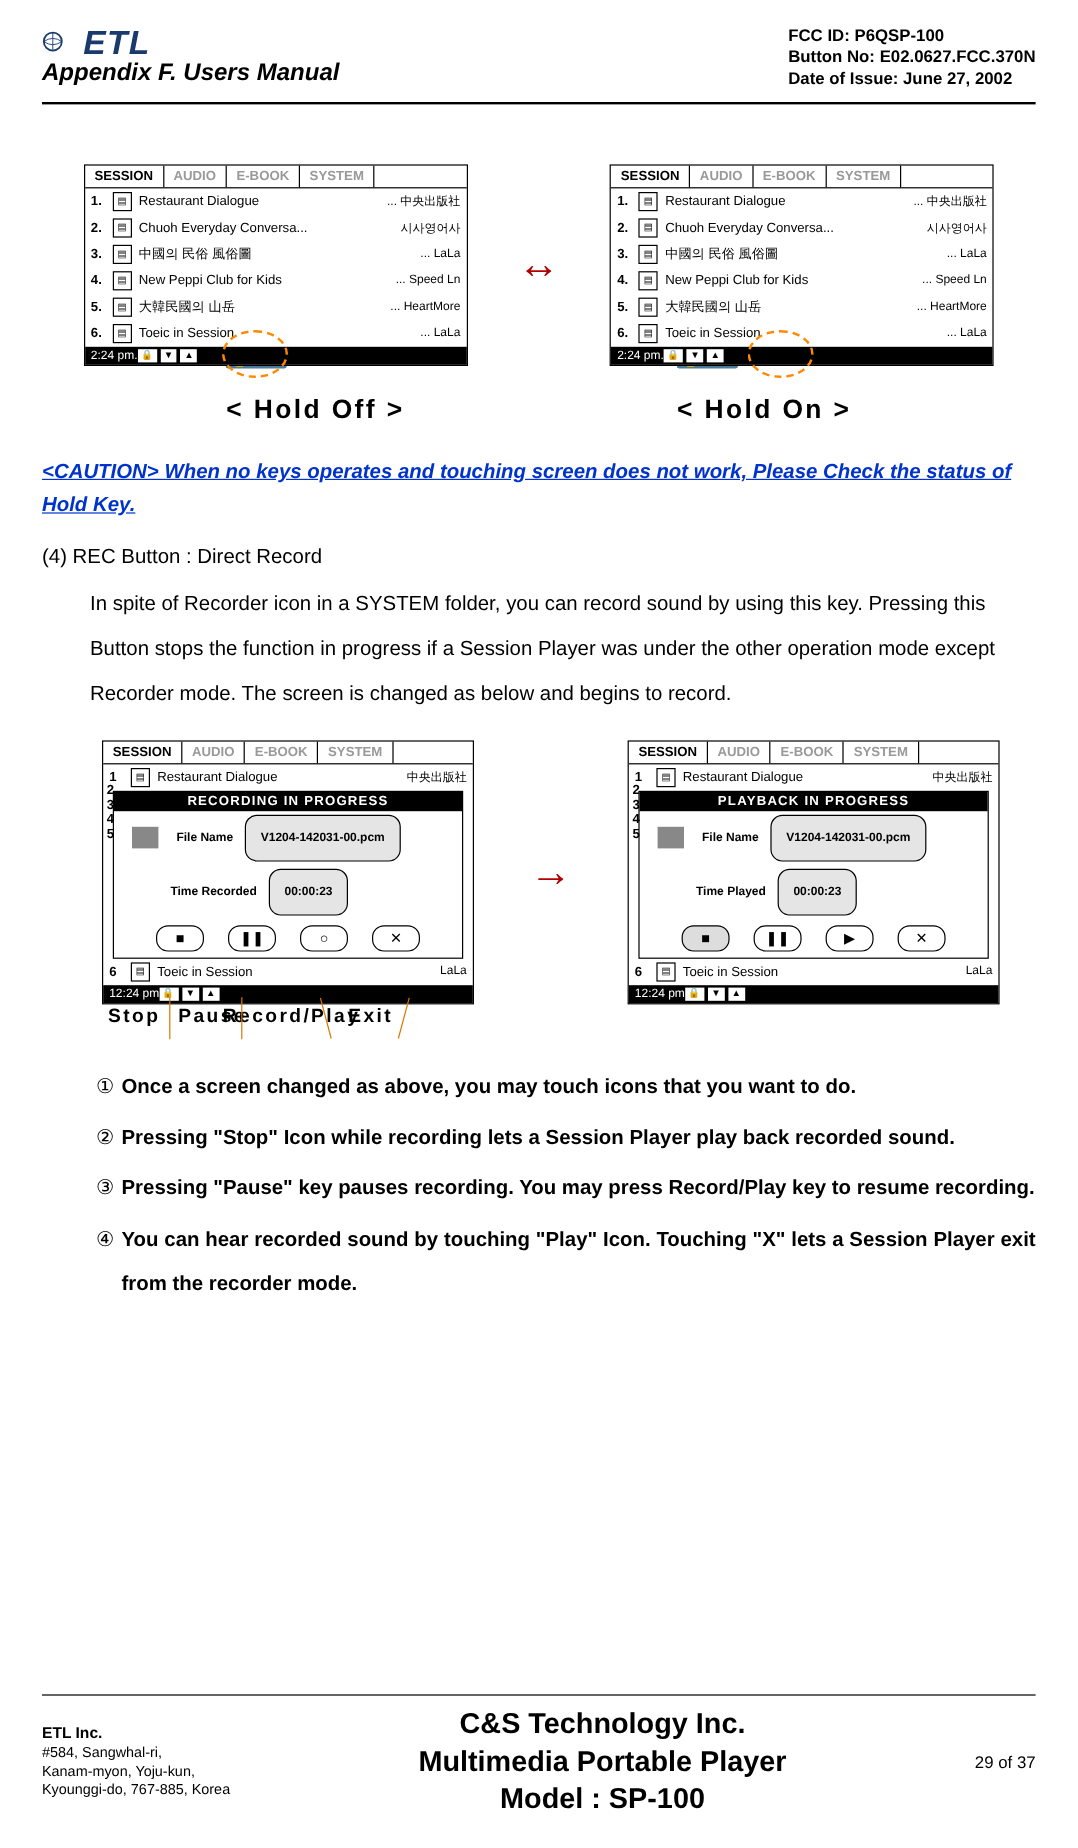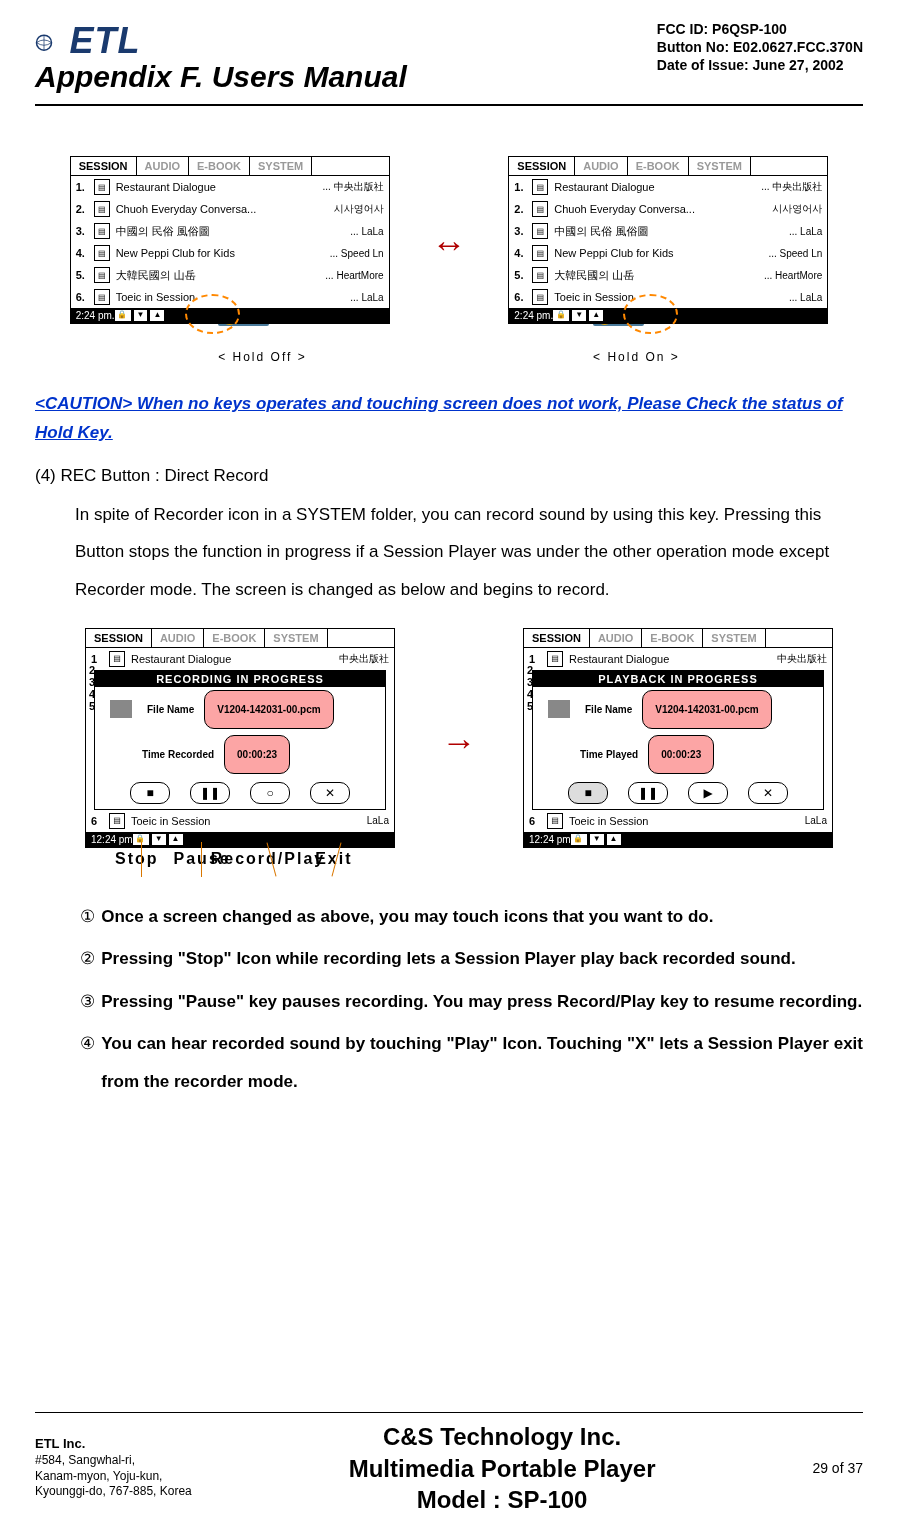--- a/index.html
+++ b/index.html
@@ -17,27 +17,27 @@
       justify-content: space-between;
       align-items: flex-start;
       margin-bottom: 5px;
     }
     .logo-section {
       display: flex;
       flex-direction: column;
     }
     .etl-logo {
       font-weight: bold;
-      font-size: 36px;
+      font-size: 28px;
       font-style: italic;
       color: #1a3a6e;
       letter-spacing: 1px;
     }
     .appendix-title {
-      font-size: 30px;
+      font-size: 20px;
       font-weight: bold;
       font-style: italic;
       margin-top: -2px;
     }
     .header-right {
       font-size: 14px;
       font-weight: bold;
       line-height: 1.3;
     }
     .hr-line {
@@ -119,22 +119,22 @@
       font-weight: bold;
     }
     .hold-label-row {
       display: flex;
       justify-content: space-around;
       margin-top: 5px;
       margin-bottom: 25px;
       padding: 0 40px;
     }
     .hold-label {
-      font-weight: normal;
-      font-size: 12px;
+      font-weight: bold;
+      font-size: 22px;
       letter-spacing: 2px;
     }
     .hold-badge {
       display: inline-block;
       background: #4a7a9a;
       color: white;
       font-size: 9px;
       padding: 1px 6px;
       border-radius: 2px;
       vertical-align: top;
@@ -186,21 +186,21 @@
       align-items: center;
       padding: 3px 15px;
       font-size: 10px;
       font-weight: bold;
       gap: 10px;
     }
     .rec-value-pill {
       border: 1px solid black;
       border-radius: 10px;
       padding: 13px 12px;
-      background: #fca5a5;
+      background: #e5e5e5;
       font-weight: bold;
     }
     .rec-controls {
       display: flex;
       justify-content: space-around;
       padding: 5px 25px;
     }
     .rec-btn {
       width: 40px;
       height: 22px;
@@ -208,21 +208,21 @@
       border-radius: 10px;
       display: flex;
       align-items: center;
       justify-content: center;
       font-size: 12px;
       background: white;
     }
     .rec-btn.filled { background: #ddd; }
     .control-labels {
       display: flex;
-      margin-left: 80px;
+      margin-left: 55px;
       margin-top: 2px;
       font-weight: bold;
       font-size: 16px;
       letter-spacing: 2px;
       color: black;
     }
     .control-labels span { margin-right: 15px; }
     .numbered-list {
       margin-left: 45px;
       margin-top: 30px;

